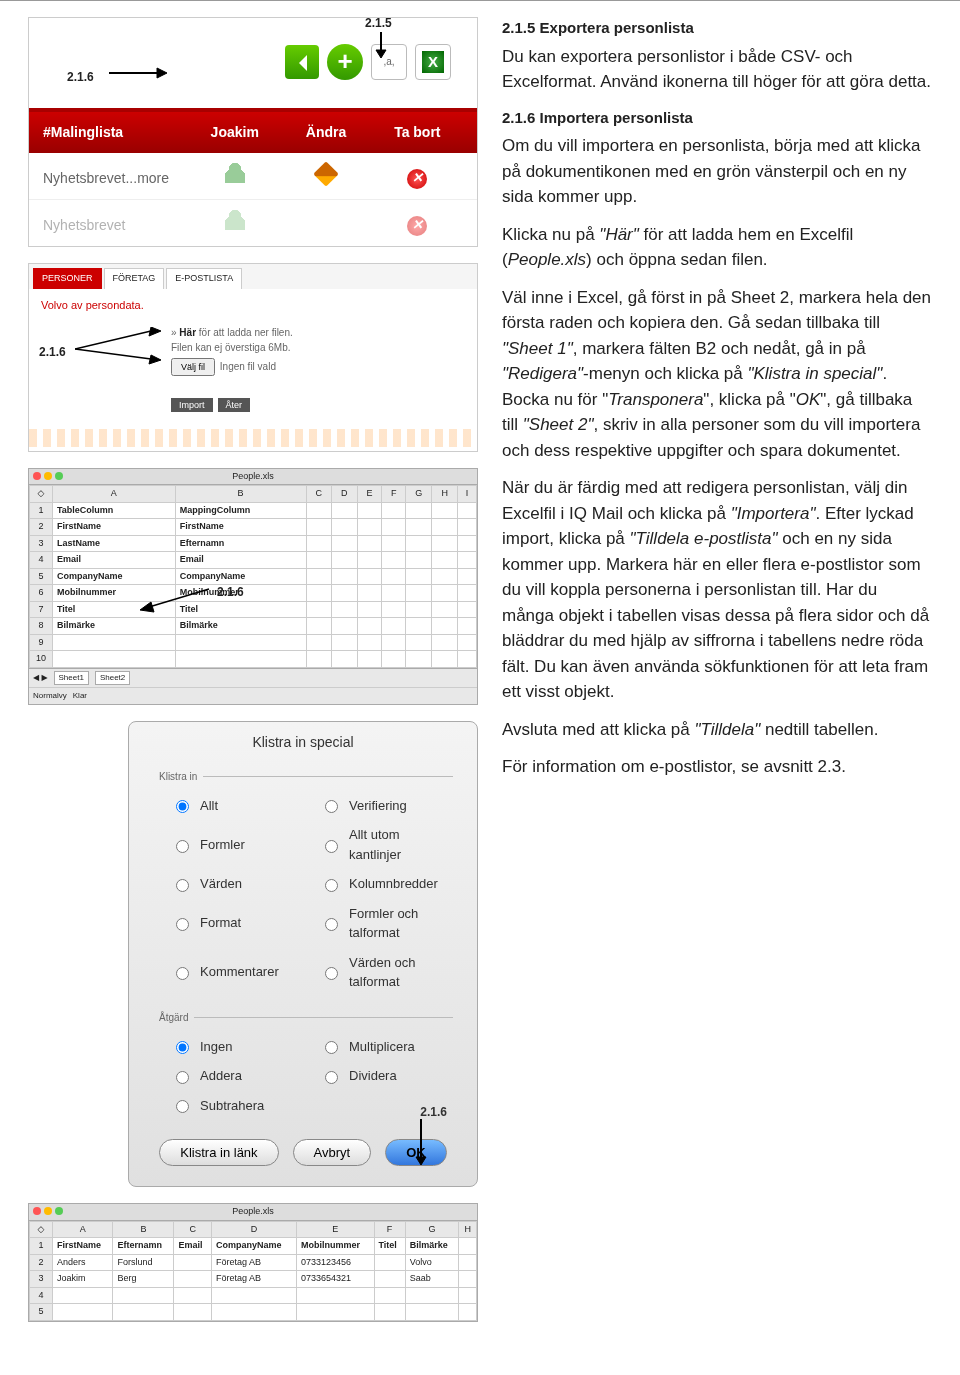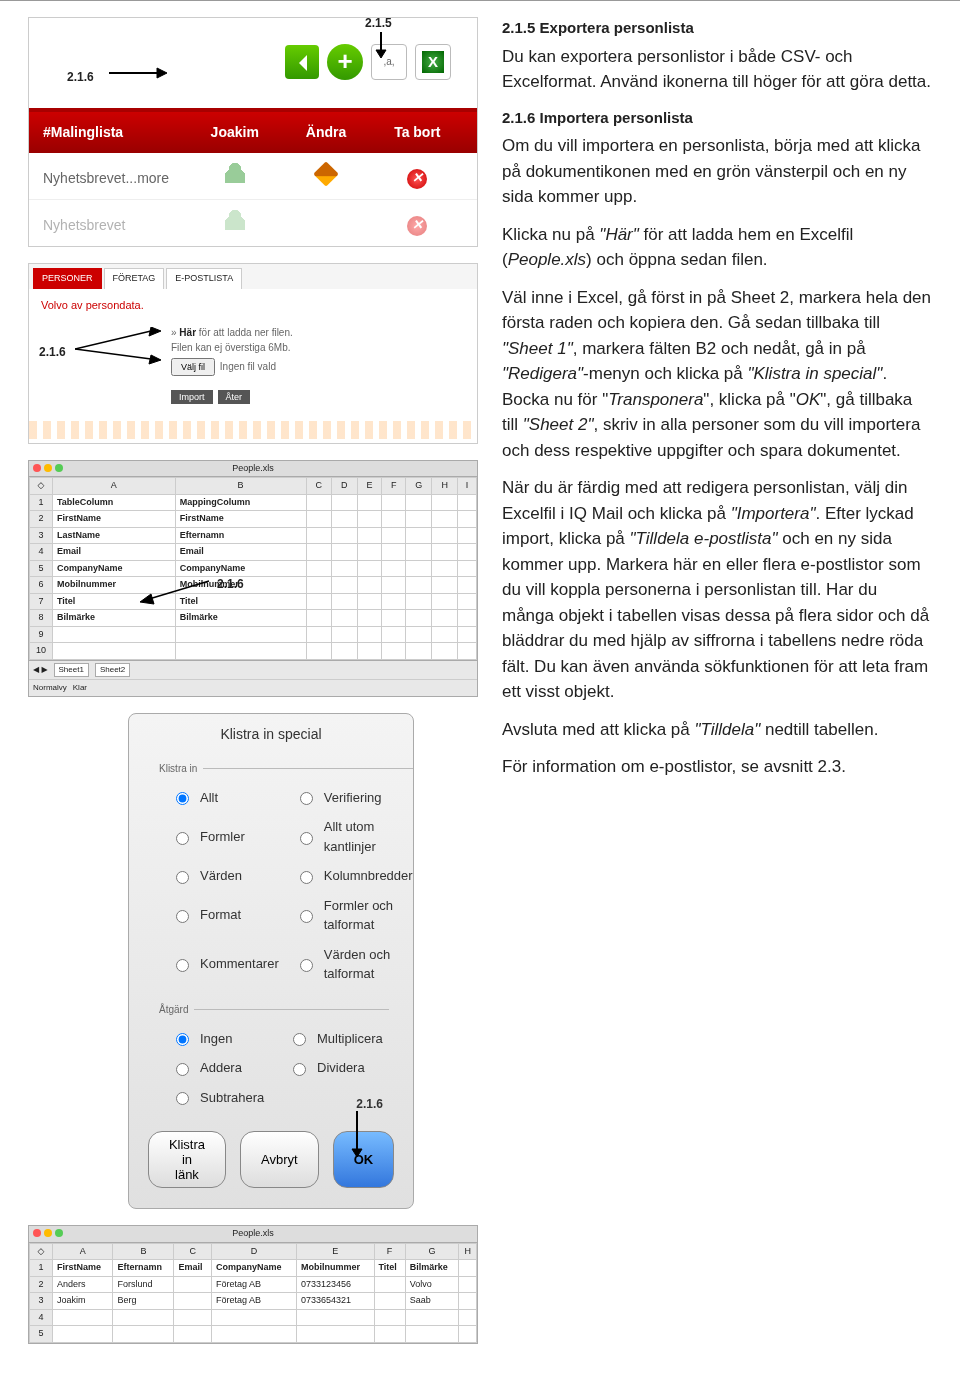--- a/index.html
+++ b/index.html
@@ -27,21 +27,21 @@
 .ico-user{display:inline-block;width:20px;height:20px;background:radial-gradient(circle at 50% 30%,#9c9 35%,transparent 36%),radial-gradient(circle at 50% 90%,#9c9 60%,transparent 61%)}
 .ico-pen{display:inline-block;width:18px;height:18px;background:linear-gradient(45deg,#fa0 40%,#c60 41%);transform:rotate(-45deg);border-radius:2px}
 .ico-del{display:inline-block;width:20px;height:20px;border-radius:50%;background:radial-gradient(#f55,#c00);color:#fff;font-weight:bold;text-align:center;line-height:18px;font-size:13px}
 .tabs{display:flex;gap:2px;padding:4px 4px 0;background:#f5f5f5;font-size:9px}
 .tab{padding:3px 8px;background:#fff;border:1px solid #ccc;border-bottom:none}
 .tab.act{background:#c00;color:#fff;border-color:#c00}
 .impblock{padding:8px 12px 16px;font-size:11px}
 .impblock .title{color:#c00;margin-bottom:12px}
 .impblock .area{margin-left:130px;color:#666;font-size:10px}
 .impblock .area .dl{color:#222}
-.impblock .btns{margin-left:130px;margin-top:12px}
+.impblock .btns{margin-left:130px;margin-top:20px}
 .impblock button{font-size:9px;padding:2px 8px;margin-right:2px}
 
 .xls{font-size:9px;border-collapse:collapse;width:100%}
 .xls th,.xls td{border:1px solid #ccc;padding:1px 4px;text-align:left;height:12px}
 .xls th{background:#e8e8e8;text-align:center;font-weight:normal}
 .xls .rh{background:#e8e8e8;text-align:center;width:14px}
 .xlswrap{border:1px solid #aaa}
 .xlstitle{background:#ddd;font-size:9px;text-align:center;padding:1px;border-bottom:1px solid #aaa}
 .xlsfoot{background:#e8e8e8;font-size:8px;padding:2px 4px;display:flex;gap:6px;align-items:center;border-top:1px solid #aaa}
 .xlsfoot .sh{background:#fff;border:1px solid #aaa;padding:0 4px}
@@ -297,21 +297,21 @@
     <span>Normalvy</span>
     <span>Klar</span>
   </div>
   <span class="callout" style="position:absolute;left:188px;top:114px">2.1.6</span>
   <svg class="arrow" style="position:absolute;left:110px;top:116px" width="72" height="30">
           <line x1="70" y1="4" x2="10" y2="22" stroke-width="1.5"></line>
           <polygon points="12,17 1,25 15,27"></polygon>
         </svg>
 </div>
 
-<div class="figbox" style="margin-left:100px;width:286px;border:none">
+<div class="figbox" style="margin-left:100px;width:350px;border:none">
 <div class="dialog">
   <div class="dtitle">Klistra in special</div>
   <fieldset>
     <legend>Klistra in</legend>
     <div class="radiogrid" id="rg1">
               <label>
                 <input type="radio" name="paste" checked="" style="">
                 <span>Allt</span>
               </label>
               <label>

